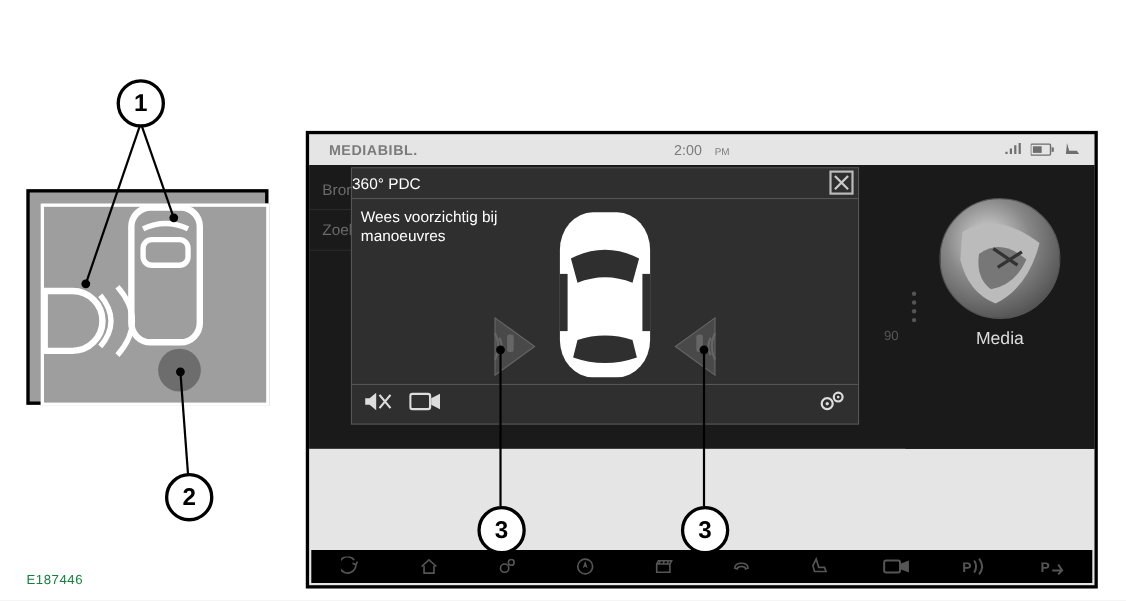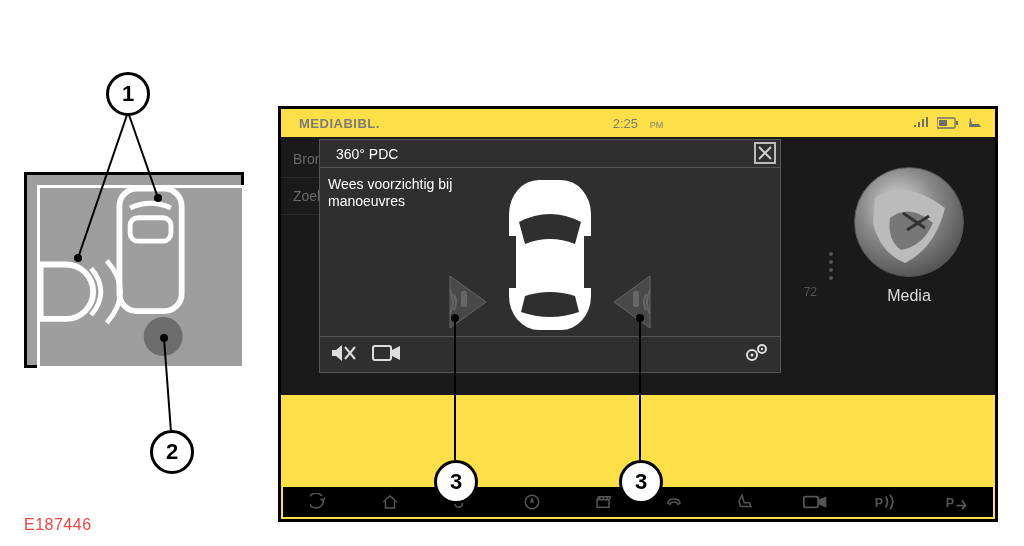--- a/index.html
+++ b/index.html
@@ -28,24 +28,24 @@
     left: 10px; top: 10px; right: -4px; bottom: -4px;
     border: 3px solid #fff;
     background: #9e9e9e;
   }
   .picto svg { position: absolute; inset: 0; }
 
   
   .display {
     position: absolute;
     left: 278px;
-    top: 106px;
+    top: 119px;
     width: 720px;
     height: 416px;
-    background: #fde047;
+    background: #e5e5e5;
     border: 3px solid #000;
   }
   .statusbar {
     height: 28px;
     display: flex;
     align-items: center;
     font-size: 13px;
     color: #7b7b7b;
     padding: 0 10px;
     position: relative;
@@ -87,21 +87,21 @@
     background: #2f2f2f;
     border: 1px solid #555;
     color: #fff;
   }
   .pdc-header {
     height: 28px;
     border-bottom: 1px solid #555;
     position: relative;
     display: flex;
     align-items: center;
-    padding-left: 16px;
+    padding-left: 0;
     font-size: 14px;
   }
   .pdc-close {
     position: absolute;
     right: 4px; top: 2px;
     width: 22px; height: 22px;
     border: 2px solid #bbb;
     display: flex;
     align-items: center; justify-content: center;
     cursor: pointer;
@@ -207,22 +207,22 @@
     align-items: center; justify-content: center;
     font-weight: bold;
     font-size: 22px;
   }
   svg.leaders { position: absolute; inset: 0; width: 1024px; height: 546px; pointer-events: none; }
 
   .figref {
     position: absolute;
     left: 24px;
     bottom: 12px;
-    font-size: 16px;
-    color: #ef4444;
+    font-size: 12px;
+    color: #15803d;
     letter-spacing: 0.5px;
   }
 </style>
 </head>
 <body>
 
 <div class="picto">
   <div class="inner-rect"></div>
   <svg viewBox="0 0 220 196">
     <rect x="95" y="14" rx="18" ry="18" width="64" height="126" fill="none" stroke="#fff" stroke-width="6"></rect>
@@ -233,21 +233,21 @@
     <path d="M82 88 Q96 104 96 120 Q96 136 82 152" fill="none" stroke="#fff" stroke-width="5"></path>
     <circle cx="140" cy="166" r="20" fill="#6d6d6d"></circle>
   </svg>
 </div>
 
 <div class="display">
 
   <div class="statusbar">
     <span class="title">MEDIABIBL.</span>
     <span class="clock">
-      <span>2:25</span>
+      <span>2:00</span>
       <span class="ampm">PM</span>
     </span>
     <span class="right-icons">
       <svg width="16" height="12" viewBox="0 0 16 12">
           <path fill="#6e6e6e" d="M1 10h2V8H1zm4 0h2V5H5zm4 0h2V2H9zm4 0h2V0h-2z"></path>
         </svg>
       <svg width="22" height="12" viewBox="0 0 22 12">
           <rect x="0" y="1" width="18" height="10" rx="1" fill="none" stroke="#6e6e6e" stroke-width="1.3"></rect>
           <rect x="19" y="4" width="2" height="4" fill="#6e6e6e"></rect>
           <rect x="2" y="3" width="8" height="6" fill="#6e6e6e"></rect>
@@ -315,21 +315,21 @@
           <svg viewBox="0 0 26 20" width="26">
             <circle cx="8" cy="12" r="5" fill="none" stroke="#ddd" stroke-width="2"></circle>
             <circle cx="8" cy="12" r="1.5" fill="#ddd"></circle>
             <circle cx="18" cy="6" r="4" fill="none" stroke="#ddd" stroke-width="2"></circle>
             <circle cx="18" cy="6" r="1.2" fill="#ddd"></circle>
           </svg>
         </div>
       </div>
     </div>
 
-    <span style="position:absolute; right:178px; top:148px; color:#555; font-size:12px;">72</span>
+    <span style="position:absolute; right:178px; top:148px; color:#555; font-size:12px;">90</span>
 
     <div class="right-rail">
       <div class="dots4">
           <span></span>
           <span></span>
           <span></span>
           <span></span>
         </div>
       <div class="media-circle">
         <svg viewBox="0 0 110 110" width="110" height="110">

